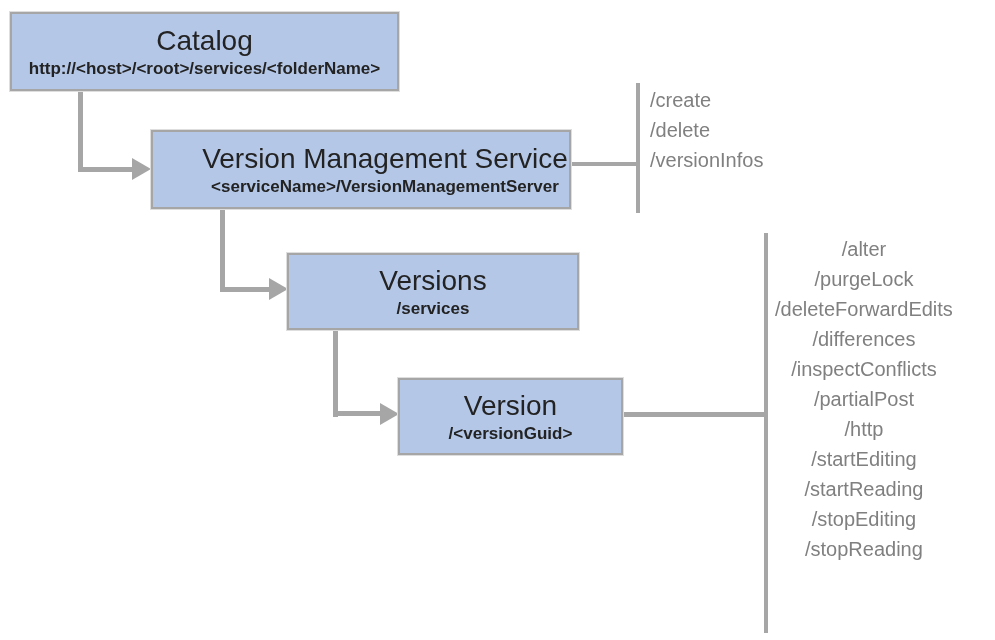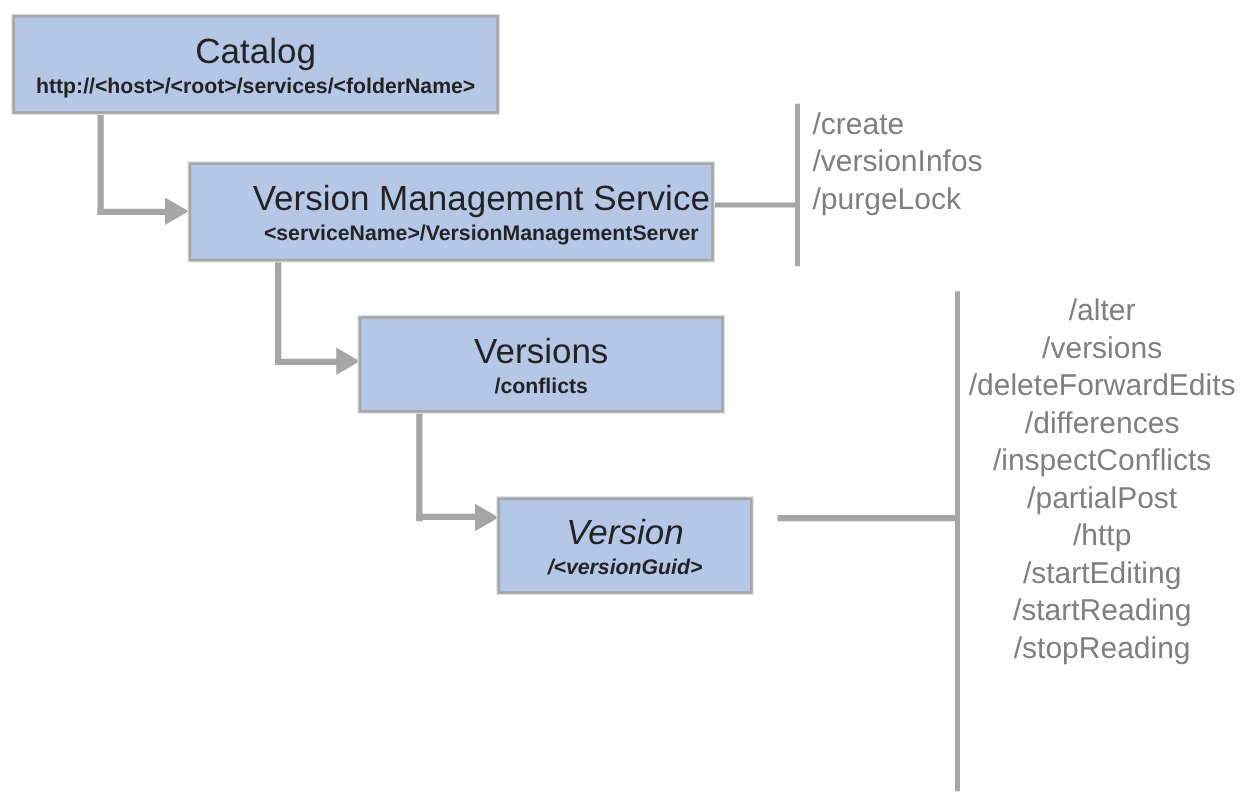--- a/index.html
+++ b/index.html
@@ -61,21 +61,21 @@
     height: 0;
     border-top: 11px solid transparent;
     border-bottom: 11px solid transparent;
     border-left: 19px solid var(--connector);
   }
 
   
   .ops {
     position: absolute;
     list-style: none;
-    font-size: 24px;
+    font-size: 20px;
     line-height: 30px;
     color: var(--operation-text);
     white-space: nowrap;
   }
 </style>
 </head>
 <body>
 
 <div class="canvas">
 
@@ -102,40 +102,41 @@
     <div class="node-subtitle">http://&lt;host&gt;/&lt;root&gt;/services/&lt;folderName&gt;</div>
   </div>
 
   <div class="node" style="left:151px; top:130px; width:420px; height:79px;padding-left:48px;">
     <div class="node-title">Version Management Service</div>
     <div class="node-subtitle">&lt;serviceName&gt;/VersionManagementServer</div>
   </div>
 
   <div class="node" style="left:287px; top:253px; width:292px; height:77px;">
     <div class="node-title">Versions</div>
-    <div class="node-subtitle">/conflicts</div>
+    <div class="node-subtitle">/services</div>
   </div>
 
-  <div class="node" style="left:398px; top:398px; width:204px; height:77px;font-style:italic;">
+  <div class="node" style="left:398px; top:378px; width:225px; height:77px;">
     <div class="node-title">Version</div>
     <div class="node-subtitle">/&lt;versionGuid&gt;</div>
   </div>
 
   <ul class="ops" style="left:650px; top:85px;">
     <li>/create</li>
+    <li>/delete</li>
     <li>/versionInfos</li>
-    <li>/purgeLock</li>
   </ul>
 
   <ul class="ops" style="left:775px; top:234px;text-align:center;">
     <li>/alter</li>
-    <li>/versions</li>
+    <li>/purgeLock</li>
     <li>/deleteForwardEdits</li>
     <li>/differences</li>
     <li>/inspectConflicts</li>
     <li>/partialPost</li>
     <li>/http</li>
     <li>/startEditing</li>
     <li>/startReading</li>
+    <li>/stopEditing</li>
     <li>/stopReading</li>
   </ul>
 
 </div>
 
 </body></html>

